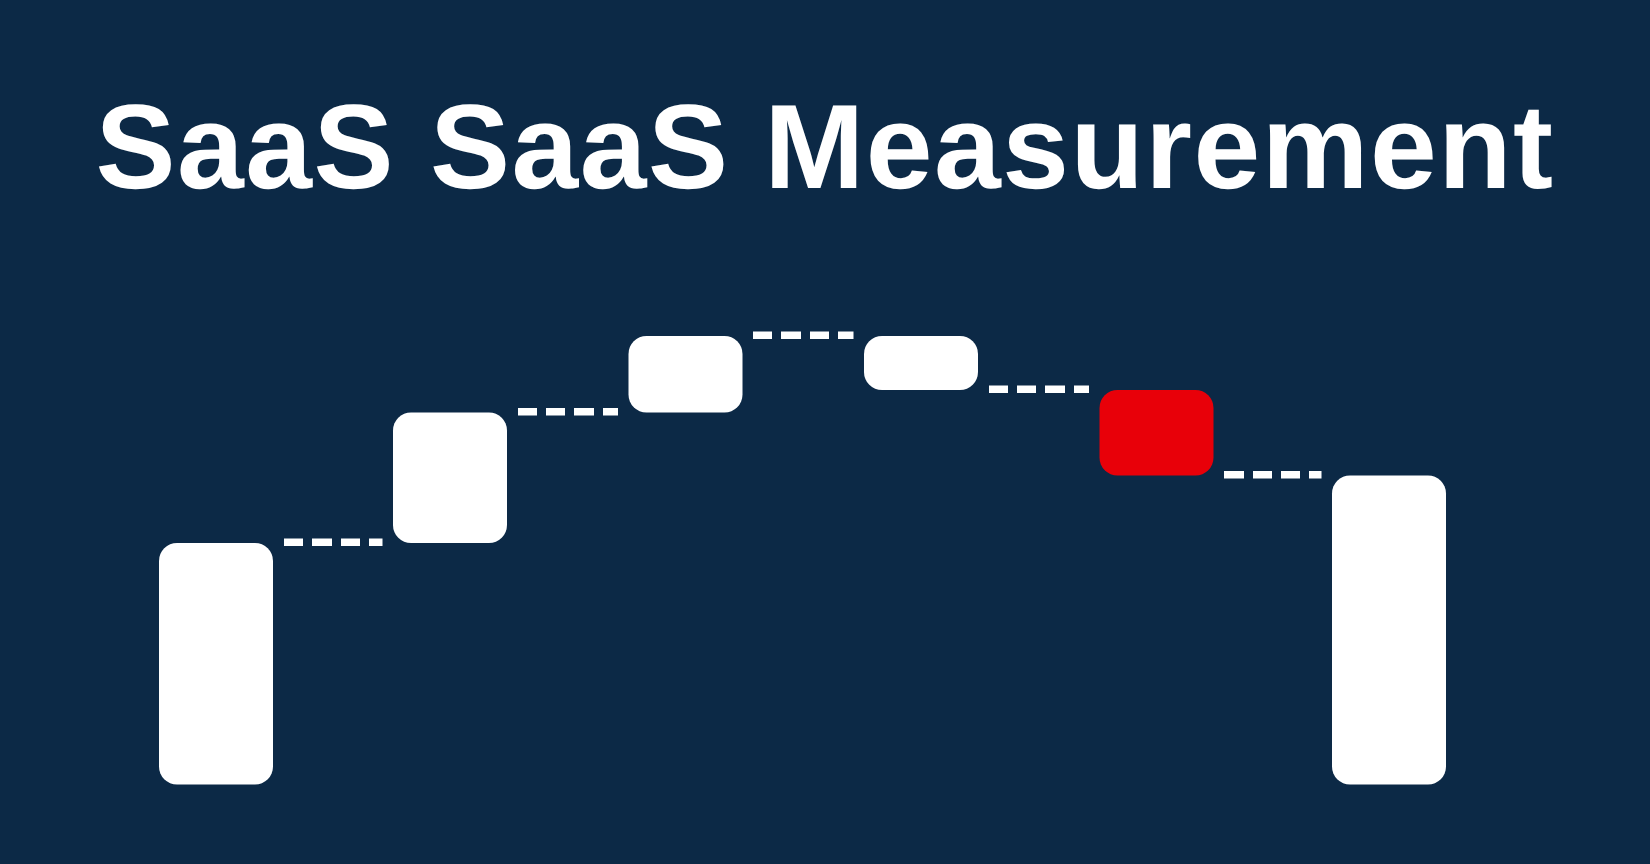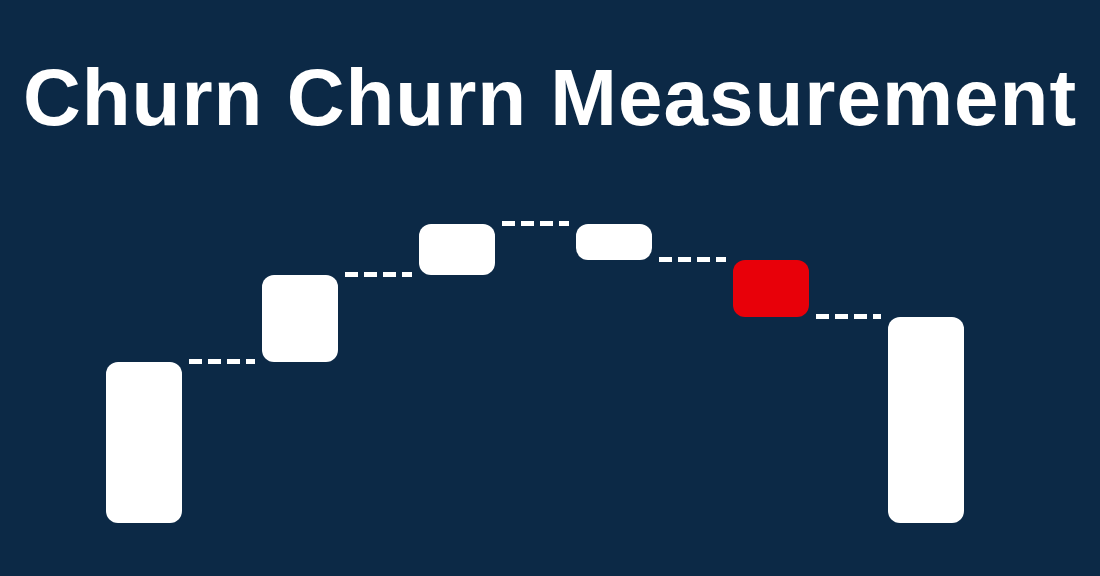--- a/index.html
+++ b/index.html
@@ -33,21 +33,21 @@
   }
   .connector {
     position: absolute;
     height: 5px;
   }
 </style>
 </head>
 <body>
 
 <div class="stage" style="background: rgb(12, 41, 70);">
-  <h1 class="title" style="color: rgb(255, 255, 255);">Churn Churn Measurement</h1>
+  <h1 class="title" style="color: rgb(255, 255, 255);">SaaS SaaS Measurement</h1>
   <div class="chart" id="chart">
       <div class="bar" style="left: 106px; top: 362px; width: 76px; height: 161px; background: rgb(255, 255, 255);"></div>
       <div class="bar" style="left: 262px; top: 275px; width: 76px; height: 87px; background: rgb(255, 255, 255);"></div>
       <div class="bar" style="left: 419px; top: 224px; width: 76px; height: 51px; background: rgb(255, 255, 255);"></div>
       <div class="bar" style="left: 576px; top: 224px; width: 76px; height: 36px; background: rgb(255, 255, 255);"></div>
       <div class="bar" style="left: 733px; top: 260px; width: 76px; height: 57px; background: rgb(232, 0, 9);"></div>
       <div class="bar" style="left: 888px; top: 317px; width: 76px; height: 206px; background: rgb(255, 255, 255);"></div>
       <div class="connector" style="left: 189px; width: 66px; top: 359px; background: repeating-linear-gradient(90deg, rgb(255, 255, 255) 0px, rgb(255, 255, 255) 13px, transparent 13px, transparent 19px);"></div>
       <div class="connector" style="left: 345px; width: 67px; top: 272px; background: repeating-linear-gradient(90deg, rgb(255, 255, 255) 0px, rgb(255, 255, 255) 13px, transparent 13px, transparent 19px);"></div>
       <div class="connector" style="left: 502px; width: 67px; top: 221px; background: repeating-linear-gradient(90deg, rgb(255, 255, 255) 0px, rgb(255, 255, 255) 13px, transparent 13px, transparent 19px);"></div>

